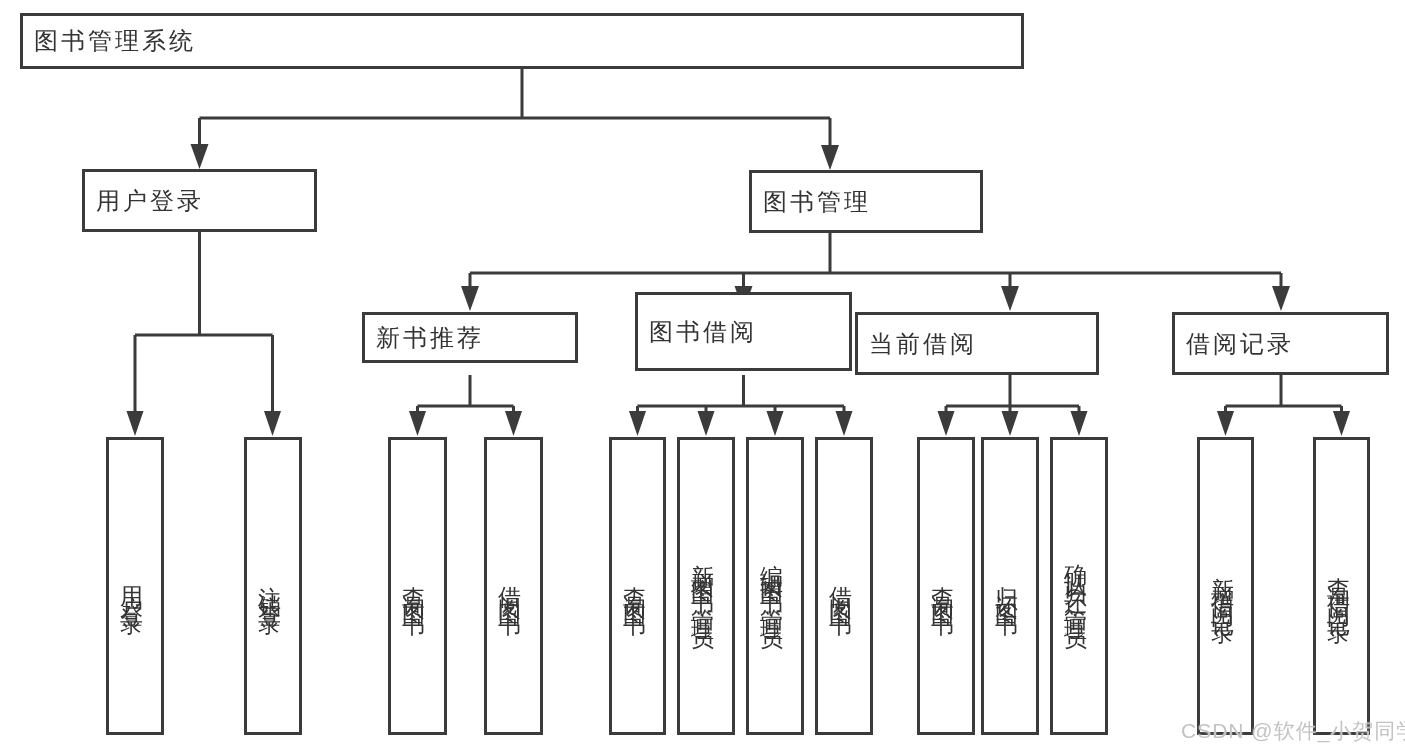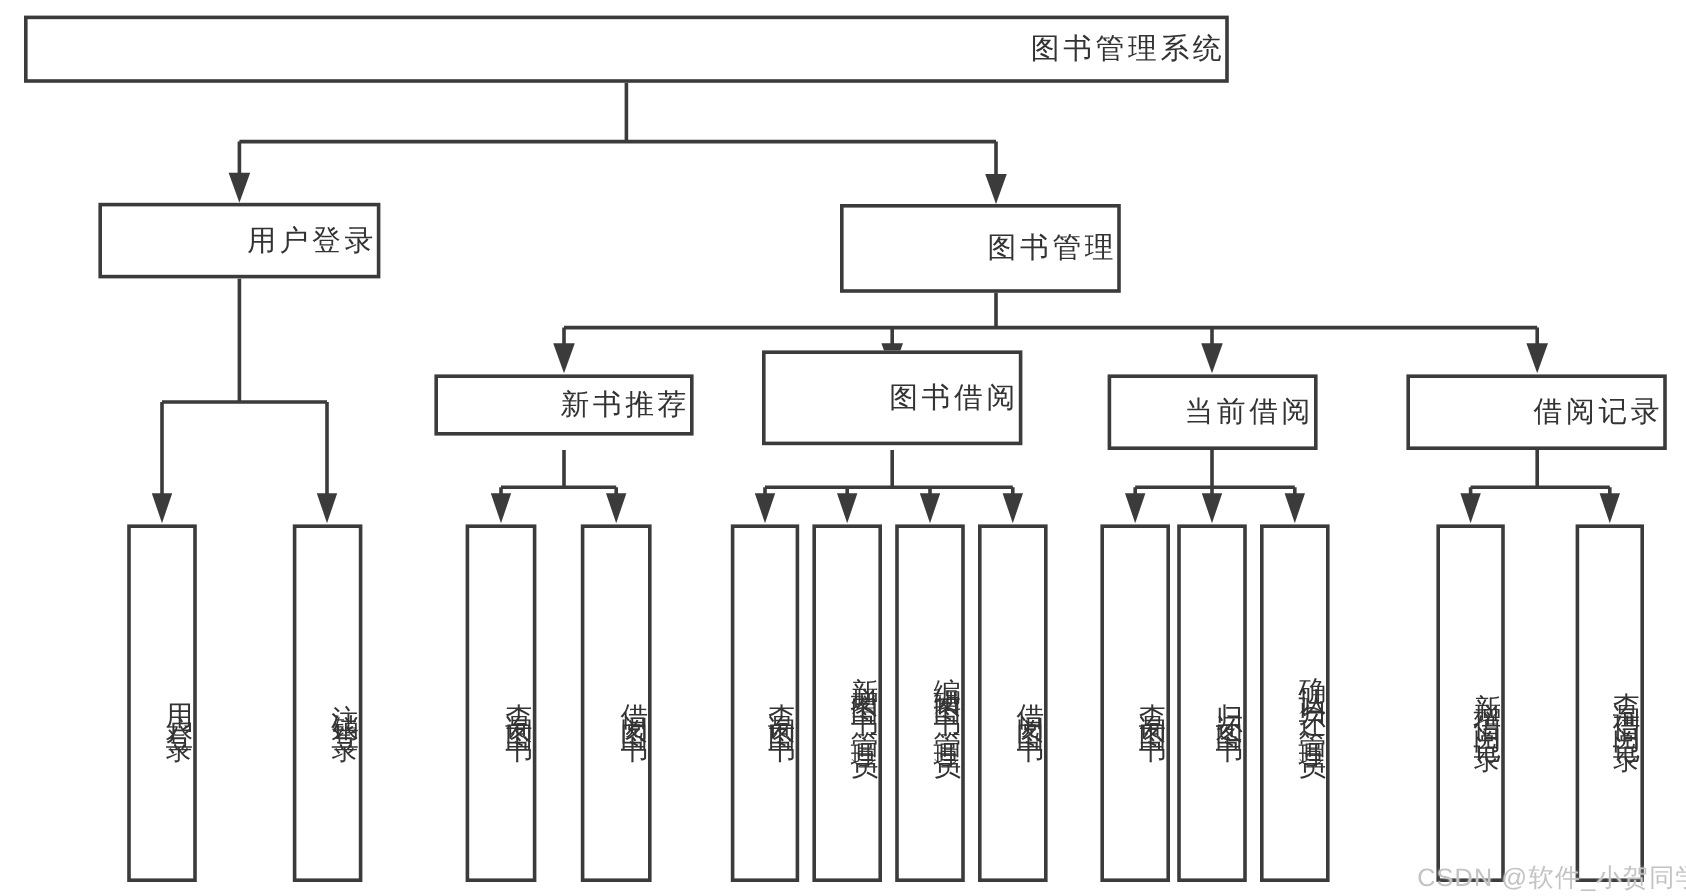--- a/index.html
+++ b/index.html
@@ -17,22 +17,23 @@
     overflow:hidden;
   }
   .connectors{position:absolute;left:0;top:0;}
   .node{
     position:absolute;
     box-sizing:border-box;
     border:3px solid var(--line);
     background:#fff;
     display:flex;
     align-items:center;
-    justify-content:flex-end;
+    justify-content:flex-start;
     color:var(--text);
+    padding-left:11px;
   }
   .node.h span{
     font-size:24px;
     letter-spacing:3px;
     white-space:nowrap;
     line-height:1;
   }
   .node.v span{
     writing-mode:vertical-rl;
     text-orientation:mixed;
@@ -101,31 +102,31 @@
     </g>
   </svg>
 
   <div class="node h" style="left:20px;top:13px;width:1004px;height:56px">
     <span>图书管理系统</span>
   </div>
 
   <div class="node h" style="left:82px;top:169px;width:235px;height:63px">
     <span>用户登录</span>
   </div>
-  <div class="node h" style="left:700px;top:170px;width:234px;height:74px">
+  <div class="node h" style="left:749px;top:170px;width:234px;height:63px">
     <span>图书管理</span>
   </div>
 
   <div class="node h" style="left:362px;top:312px;width:216px;height:51px">
     <span>新书推荐</span>
   </div>
   <div class="node h" style="left:635px;top:292px;width:217px;height:79px">
     <span>图书借阅</span>
   </div>
-  <div class="node h" style="left:923px;top:312px;width:175px;height:63px">
+  <div class="node h" style="left:855px;top:312px;width:244px;height:63px">
     <span>当前借阅</span>
   </div>
   <div class="node h" style="left:1172px;top:312px;width:217px;height:63px">
     <span>借阅记录</span>
   </div>
 
   <div class="node v" style="left:106px;top:437px;width:58px;height:298px">
     <span>用户登录</span>
   </div>
   <div class="node v" style="left:244px;top:437px;width:58px;height:298px">

